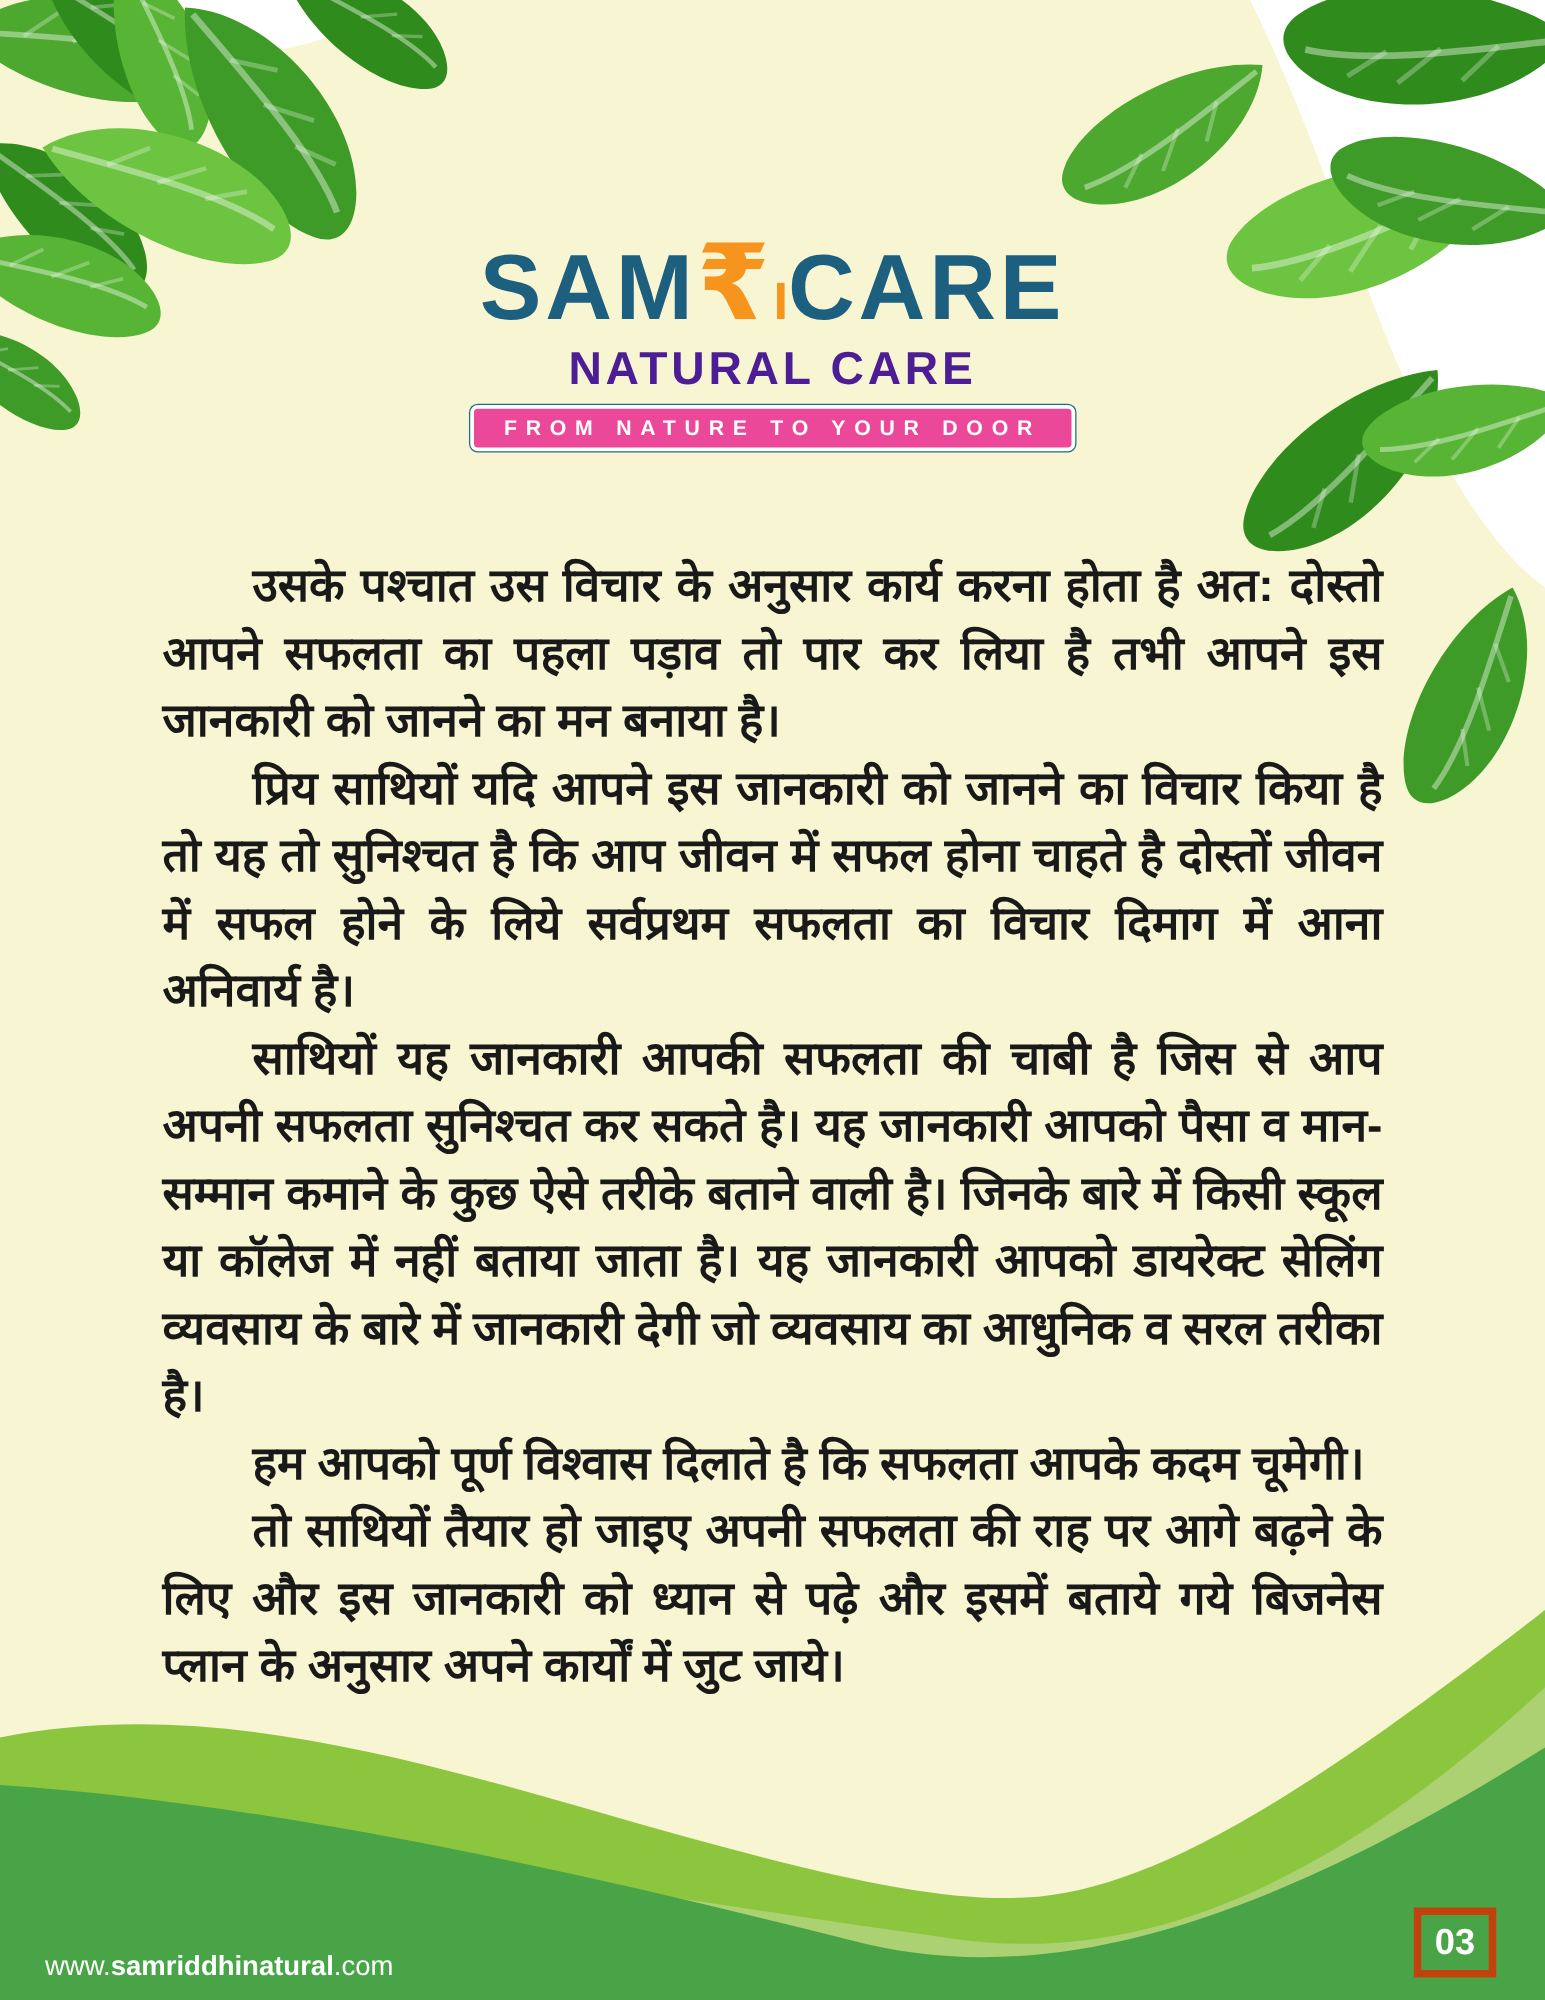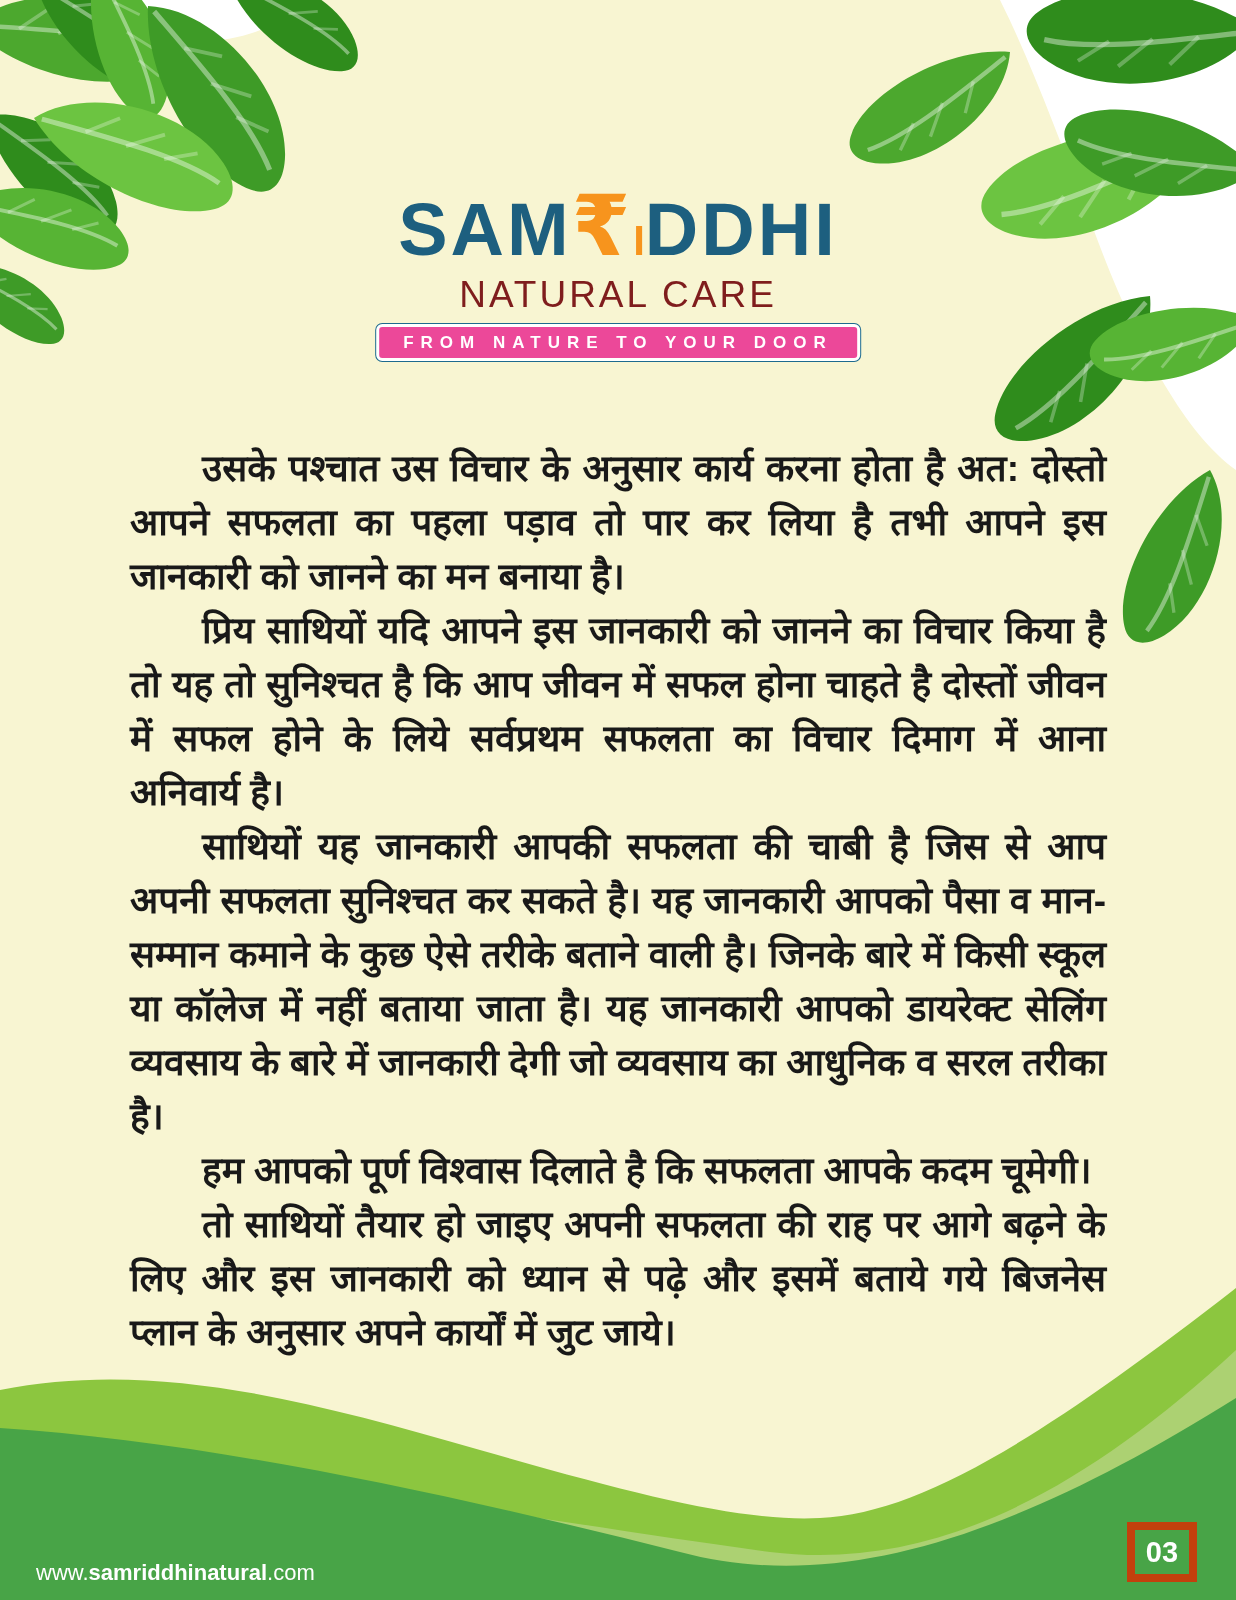--- a/index.html
+++ b/index.html
@@ -14,22 +14,22 @@
 
   
   .logo{position:absolute;top:184px;left:50%;transform:translateX(-50%);text-align:center;z-index:3;}
   .logo-word{
     font-size:74px;font-weight:bold;letter-spacing:3px;
     color:#1D5F7F;line-height:1;white-space:nowrap;
   }
   .logo-word .rupee{color:#F7941D;font-size:84px;font-weight:bold;}
   .logo-word .small-i{color:#F7941D;font-size:42px;font-weight:bold;letter-spacing:0;}
   .logo-subtitle{
-    margin-top:8px;font-size:37px;font-weight:normal;letter-spacing:3px;
-    color:#7f1d1d;line-height:1;
+    margin-top:8px;font-size:37px;font-weight:bold;letter-spacing:3px;
+    color:#4c1d95;line-height:1;
   }
   .logo-tagline{
     display:inline-block;margin-top:11px;
     background:#ec4899;border:3px solid #ffffff;border-radius:6px;
     padding:7px 24px;
     color:#ffffff;font-size:17px;font-weight:bold;letter-spacing:7px;line-height:1;
     box-shadow:0 0 0 1px #1D6A8E;
   }
 
   
@@ -43,21 +43,21 @@
   
   .footer-site{
     position:absolute;left:36px;bottom:16px;z-index:4;
     color:#ffffff;font-size:22px;line-height:1;white-space:nowrap;
   }
   .footer-site .w{font-weight:normal;}
   .footer-site .n{font-weight:bold;}
   .footer-site .c{font-weight:normal;}
   .page-box{
     position:absolute;right:39px;bottom:18px;z-index:4;
-    width:54px;height:44px;border:8px solid #c2410c;
+    width:54px;height:44px;border:6px solid #c2410c;
     display:flex;align-items:center;justify-content:center;
     color:#ffffff;font-size:29px;font-weight:bold;
   }
 </style>
 </head>
 <body>
 
 <div class="page">
 
   <svg class="decor" viewBox="0 0 1236 1600">
@@ -98,21 +98,21 @@
     </g>
 
     <g>
       <path d="M0,1390 C150,1360 300,1398 480,1450 C640,1496 744,1522 820,1518 C920,1513 1040,1440 1236,1288 L1236,1600 L0,1600 Z" fill="#8CC63F"></path>
       <path d="M0,1452 C220,1462 520,1518 770,1552 C930,1572 1080,1494 1236,1350 L1236,1600 L0,1600 Z" fill="#ACD172"></path>
       <path d="M0,1428 C210,1442 450,1494 680,1552 C830,1592 1000,1546 1236,1398 L1236,1600 L0,1600 Z" fill="#48A447"></path>
     </g>
   </svg>
 
   <div class="logo">
-    <div class="logo-word"><span>SAM</span><span class="rupee">₹</span><span class="small-i">I</span><span>DDHI</span></div>
+    <div class="logo-word"><span>SAM</span><span class="rupee">₹</span><span class="small-i">I</span><span>CARE</span></div>
     <div class="logo-subtitle">NATURAL CARE</div>
     <div><span class="logo-tagline">FROM NATURE TO YOUR DOOR</span></div>
   </div>
 
   <div class="body-text">
     <p>उसके पश्चात उस विचार के अनुसार कार्य करना होता है अत: दोस्तो आपने सफलता का पहला पड़ाव तो पार कर लिया है तभी आपने इस जानकारी को जानने का मन बनाया है।</p>
     <p>प्रिय साथियों यदि आपने इस जानकारी को जानने का विचार किया है तो यह तो सुनिश्चत है कि आप जीवन में सफल होना चाहते है दोस्तों जीवन में सफल होने के लिये सर्वप्रथम सफलता का विचार दिमाग में आना अनिवार्य है।</p>
     <p>साथियों यह जानकारी आपकी सफलता की चाबी है जिस से आप अपनी सफलता सुनिश्चत कर सकते है। यह जानकारी आपको पैसा व मान-सम्मान कमाने के कुछ ऐसे तरीके बताने वाली है। जिनके बारे में किसी स्कूल या कॉलेज में नहीं बताया जाता है। यह जानकारी आपको डायरेक्ट सेलिंग व्यवसाय के बारे में जानकारी देगी जो व्यवसाय का आधुनिक व सरल तरीका है।</p>
     <p>हम आपको पूर्ण विश्वास दिलाते है कि सफलता आपके कदम चूमेगी।</p>
     <p>तो साथियों तैयार हो जाइए अपनी सफलता की राह पर आगे बढ़ने के लिए और इस जानकारी को ध्यान से पढ़े और इसमें बताये गये बिजनेस प्लान के अनुसार अपने कार्यों में जुट जाये।</p>

